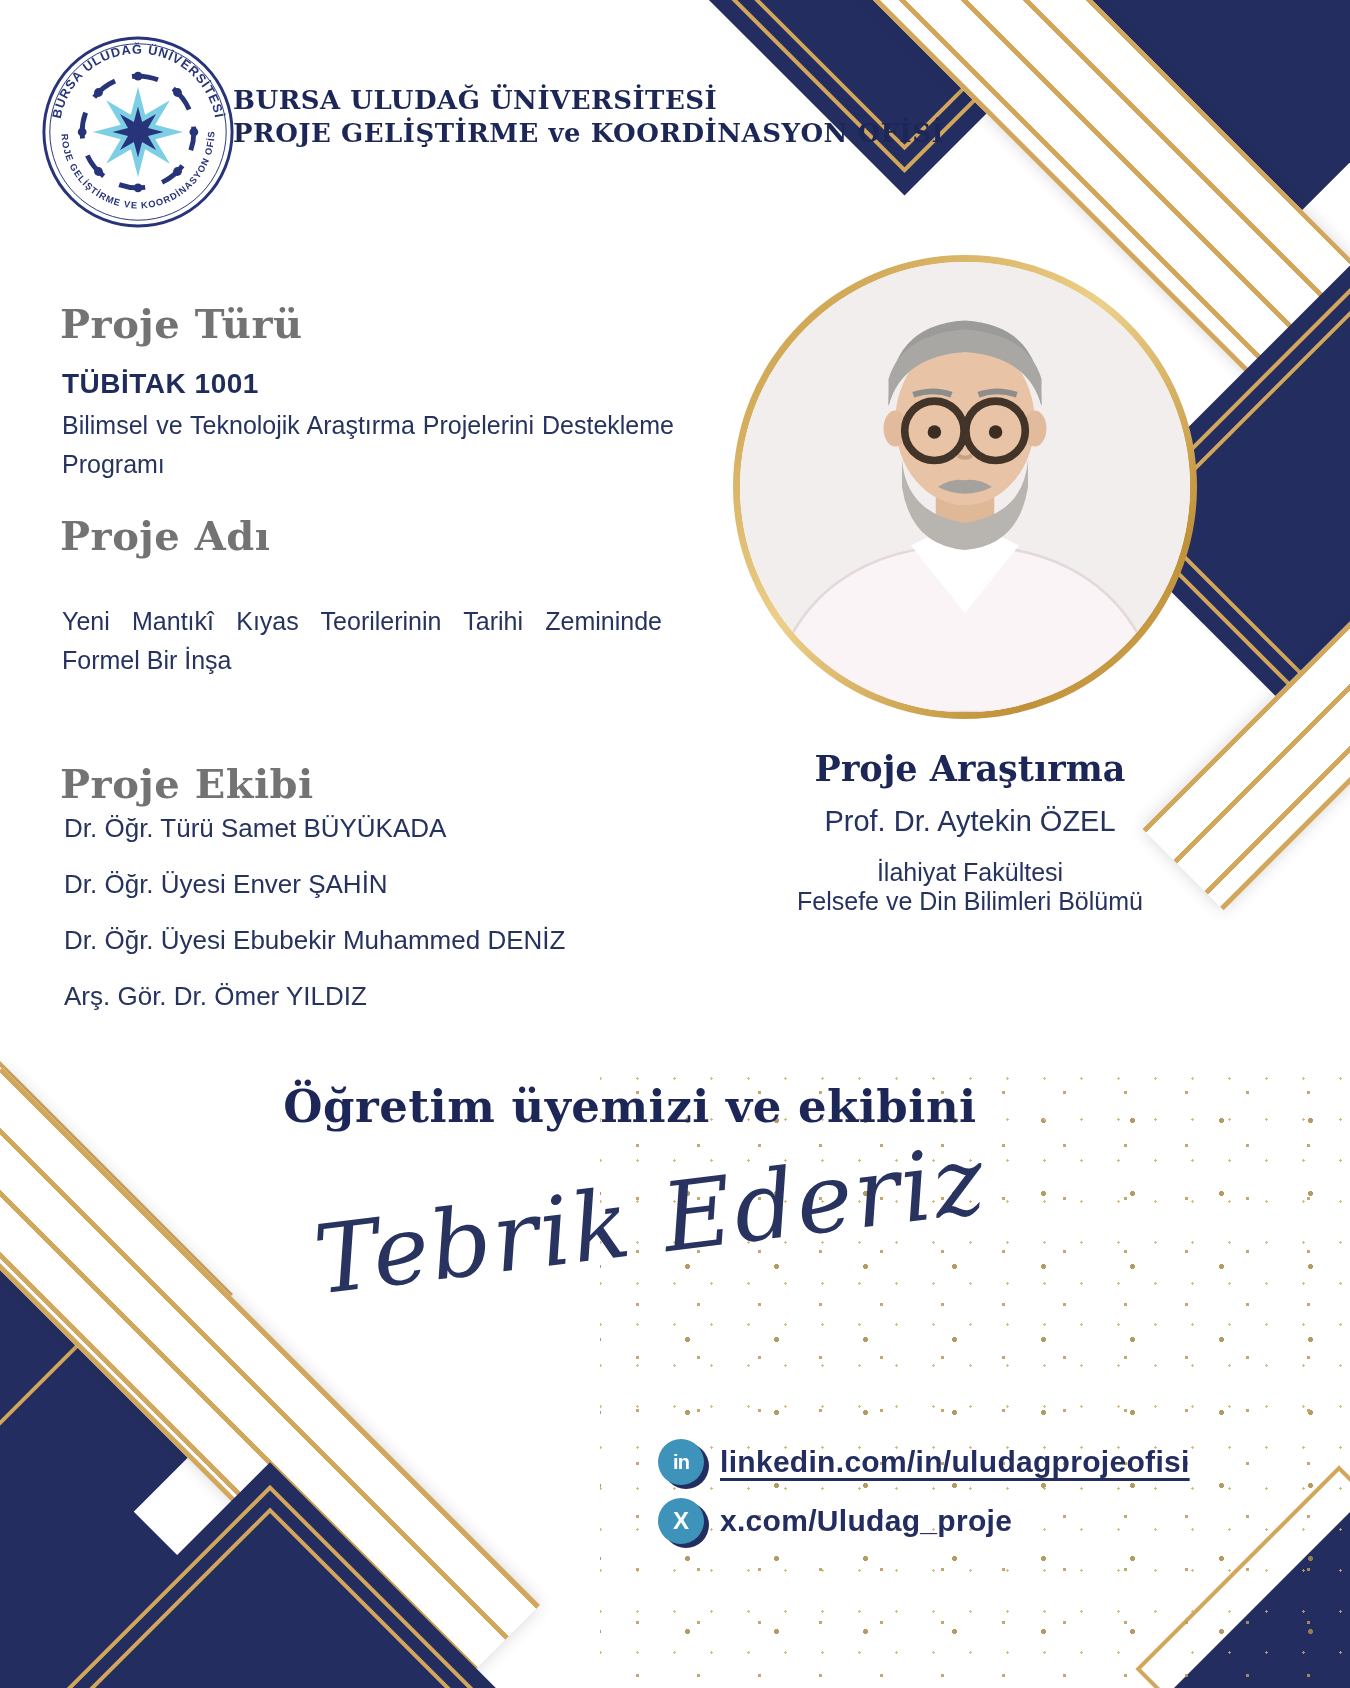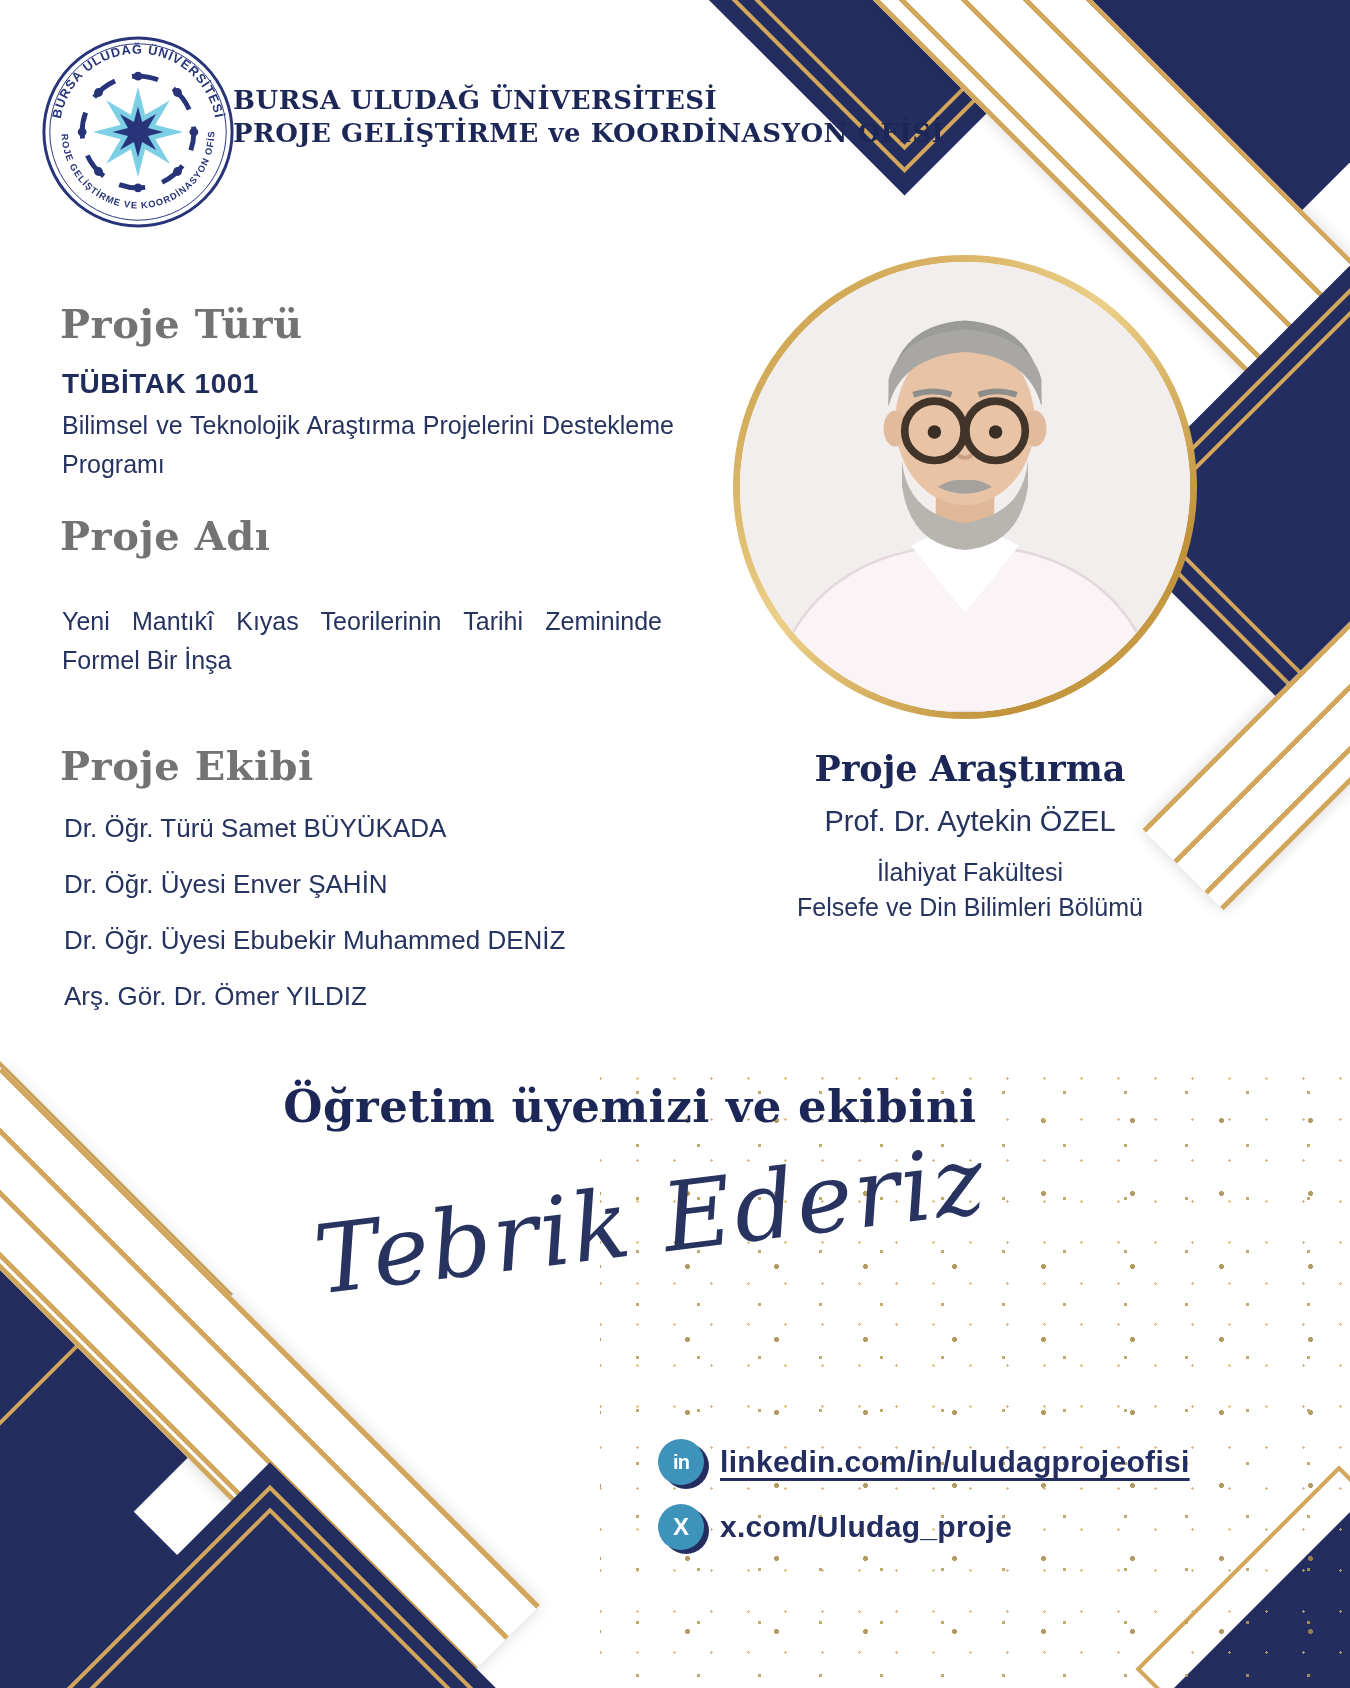--- a/index.html
+++ b/index.html
@@ -56,29 +56,29 @@
   }
   .photo {
     position:absolute; inset:7px; border-radius:50%; background:#fff; overflow:hidden;
   }
   .photo svg { position:absolute; inset:0; width:100%; height:100%; }
   
   .lead { position:absolute; z-index:3; left:735px; top:748px; width:470px; text-align:center; }
   .lead .title { font-family:"DejaVu Serif", serif; font-weight:bold; font-size:35px; color:#1d2757; }
   .lead .name { margin-top:16px; font-size:29px; color:#27335f; }
   .lead .fac  { margin-top:20px; font-size:25px; color:#27335f; }
-  .lead .dep  { margin-top:6px;  font-size:25px; color:#27335f; }
+  .lead .dep  {  font-size:25px; color:#27335f; }
   
   .closing { position:absolute; z-index:3; left:255px; top:1080px; width:750px; text-align:center;
     font-family:"DejaVu Serif", serif; font-weight:bold; font-size:45px; color:#1d2757; letter-spacing:.5px; }
   .script { position:absolute; z-index:3; left:300px; top:1165px; width:700px; text-align:center;
     font-family:"DejaVu Serif", serif; font-style:italic; font-size:95px; color:#28335f;
     transform:rotate(-7deg); letter-spacing:2px; }
   
-  .social { position:absolute; z-index:4; left:658px; top:1438px; display:flex; flex-direction:column; gap:17px; }
+  .social { position:absolute; z-index:4; left:658px; top:1438px; display:flex; flex-direction:column; gap:11px; }
   .s-row { display:flex; align-items:center; gap:16px; height:48px; }
   .ic {
     width:46px; height:46px; border-radius:50%; background:#3e93bb; color:#fff;
     display:flex; align-items:center; justify-content:center; font-weight:bold;
     box-shadow:5px 4px 0 #232d5f; flex:0 0 auto;
   }
   .ic.in-g { font-size:20px; letter-spacing:-1px; }
   .ic.x-g  { font-size:24px; }
   .ig { width:46px; height:46px; border-radius:10px; background:#3e93bb;
     display:flex; align-items:center; justify-content:center; box-shadow:5px 4px 0 #232d5f; flex:0 0 auto; }
@@ -156,21 +156,21 @@
     <div class="l2">PROJE GELİŞTİRME ve KOORDİNASYON OFİSİ</div>
   </div>
 
   <div class="h-serif" style="left:60px; top:300px;">Proje Türü</div>
   <div class="code">TÜBİTAK 1001</div>
   <div class="para" style="left:62px; top:406px; width:612px;">Bilimsel ve Teknolojik Araştırma Projelerini Destekleme Programı</div>
 
   <div class="h-serif" style="left:60px; top:512px;">Proje Adı</div>
   <div class="para" style="left:62px; top:602px; width:600px;">Yeni Mantıkî Kıyas Teorilerinin Tarihi Zemininde Formel Bir İnşa</div>
 
-  <div class="h-serif" style="left:60px; top:742px;">Proje Ekibi</div>
+  <div class="h-serif" style="left:60px; top:760px;">Proje Ekibi</div>
   <div class="team-list">
     <div class="member">Dr. Öğr. Türü Samet BÜYÜKADA</div>
     <div class="member">Dr. Öğr. Üyesi Enver ŞAHİN</div>
     <div class="member">Dr. Öğr. Üyesi Ebubekir Muhammed DENİZ</div>
     <div class="member">Arş. Gör. Dr. Ömer YILDIZ</div>
   </div>
 
   <div class="photo-ring">
     <div class="photo">
       <svg viewBox="0 0 100 100" preserveAspectRatio="xMidYMid slice">

